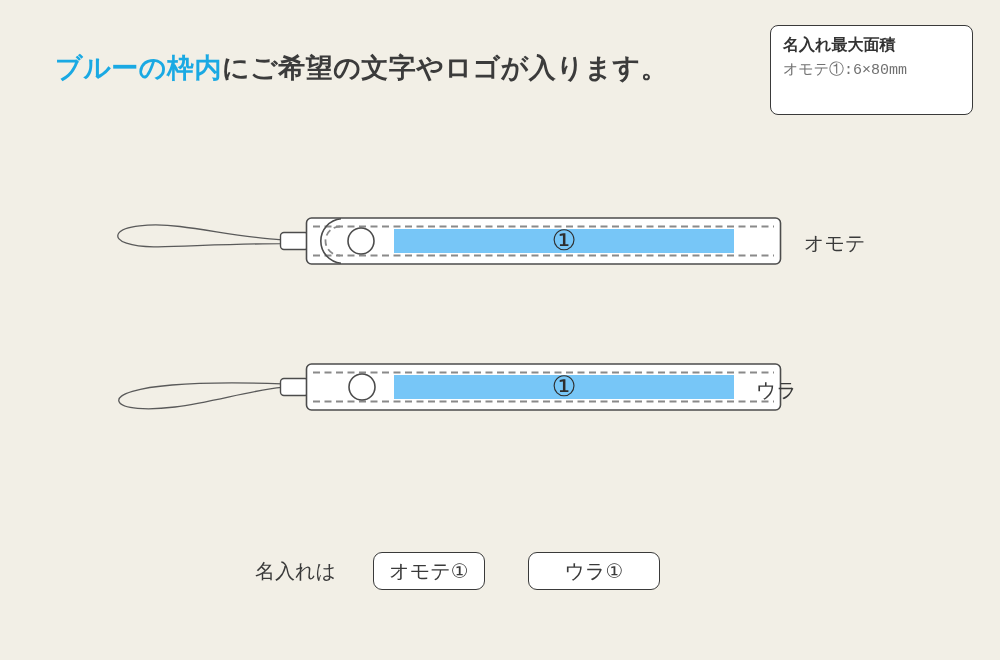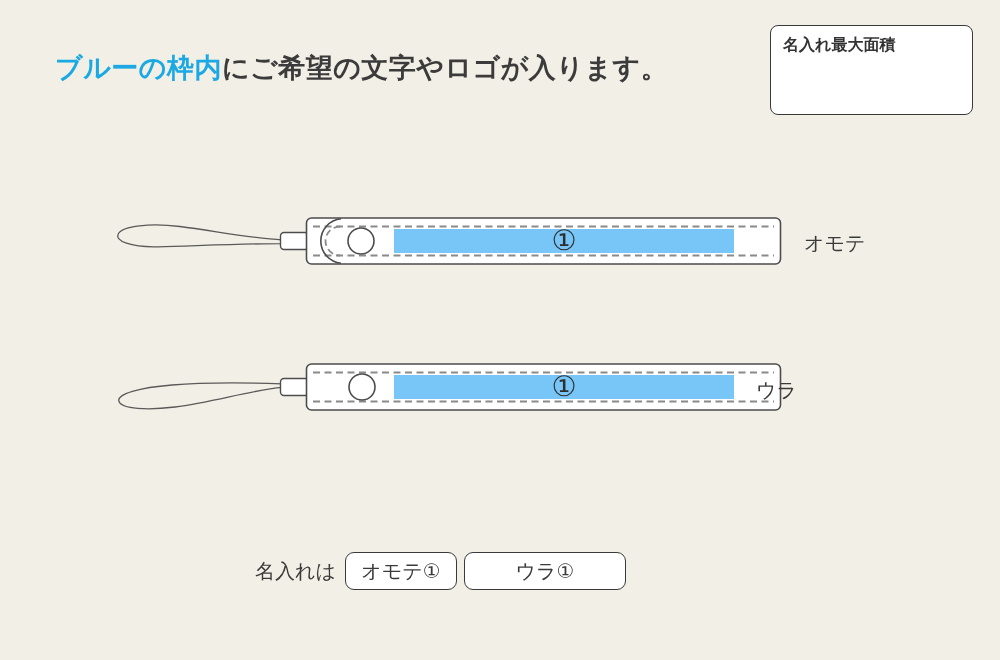--- a/index.html
+++ b/index.html
@@ -69,46 +69,48 @@
   .footer-row {
     position: absolute;
     left: 255px;
     top: 552px;
     height: 38px;
     display: flex;
     align-items: center;
     font-size: 20px;
     color: #3A3A3A;
     white-space: nowrap;
+    gap: 36px;
   }
   .opt-btn {
     display: flex;
     align-items: center;
     justify-content: center;
     height: 38px;
     background: #FFFFFF;
     border: 1.8px solid #3A3A3A;
     border-radius: 9px;
     box-sizing: border-box;
     font-size: 20px;
     color: #3A3A3A;
     cursor: pointer;
   }
-  .opt-btn.opt1 { width: 112px; margin-left: 9px; }
-  .opt-btn.opt2 { width: 162px; margin-left: 7px; margin-right: 6px; }
+  .opt-btn.opt1 { width: 112px; margin-left: 1px; }
+  .opt-btn.opt2 { width: 132px; margin-left: 7px; margin-right: 6px; }
 </style>
 </head>
 <body>
 
 <div class="canvas">
 
   <h1 class="headline"><span class="hl-blue">ブルーの枠内</span><span>にご希望の文字やロゴが入ります。</span></h1>
 
   <div class="info-box">
     <div class="info-title">名入れ最大面積</div>
+    <div class="info-line">オモテ①:6×80mm</div>
   </div>
 
   <svg class="diagram-svg" width="1000" height="660" viewBox="0 0 1000 660">
 
     <g>
       <path d="M 282 239.8 C 252 238.5, 215 231, 180 226.5 C 150 222.8, 123 226, 118.5 233.5 C 114 241, 131 247.5, 158 246.8 C 196 245.8, 248 243.6, 282 243.6 Z" fill="none" stroke="#5A5A5A" stroke-width="1.3"></path>
       <rect x="280.5" y="232.5" width="28" height="17" rx="3.5" fill="#FFFFFF" stroke="#4C4C4C" stroke-width="1.4"></rect>
       <rect x="306.5" y="218" width="474" height="46" rx="5" fill="#FFFFFF" stroke="#4C4C4C" stroke-width="1.6"></rect>
       <path d="M 313 226.5 H 774" fill="none" stroke="#8A8A8A" stroke-width="1.8" stroke-dasharray="7 4.5"></path>
       <path d="M 313 255.5 H 774" fill="none" stroke="#8A8A8A" stroke-width="1.8" stroke-dasharray="7 4.5"></path>

